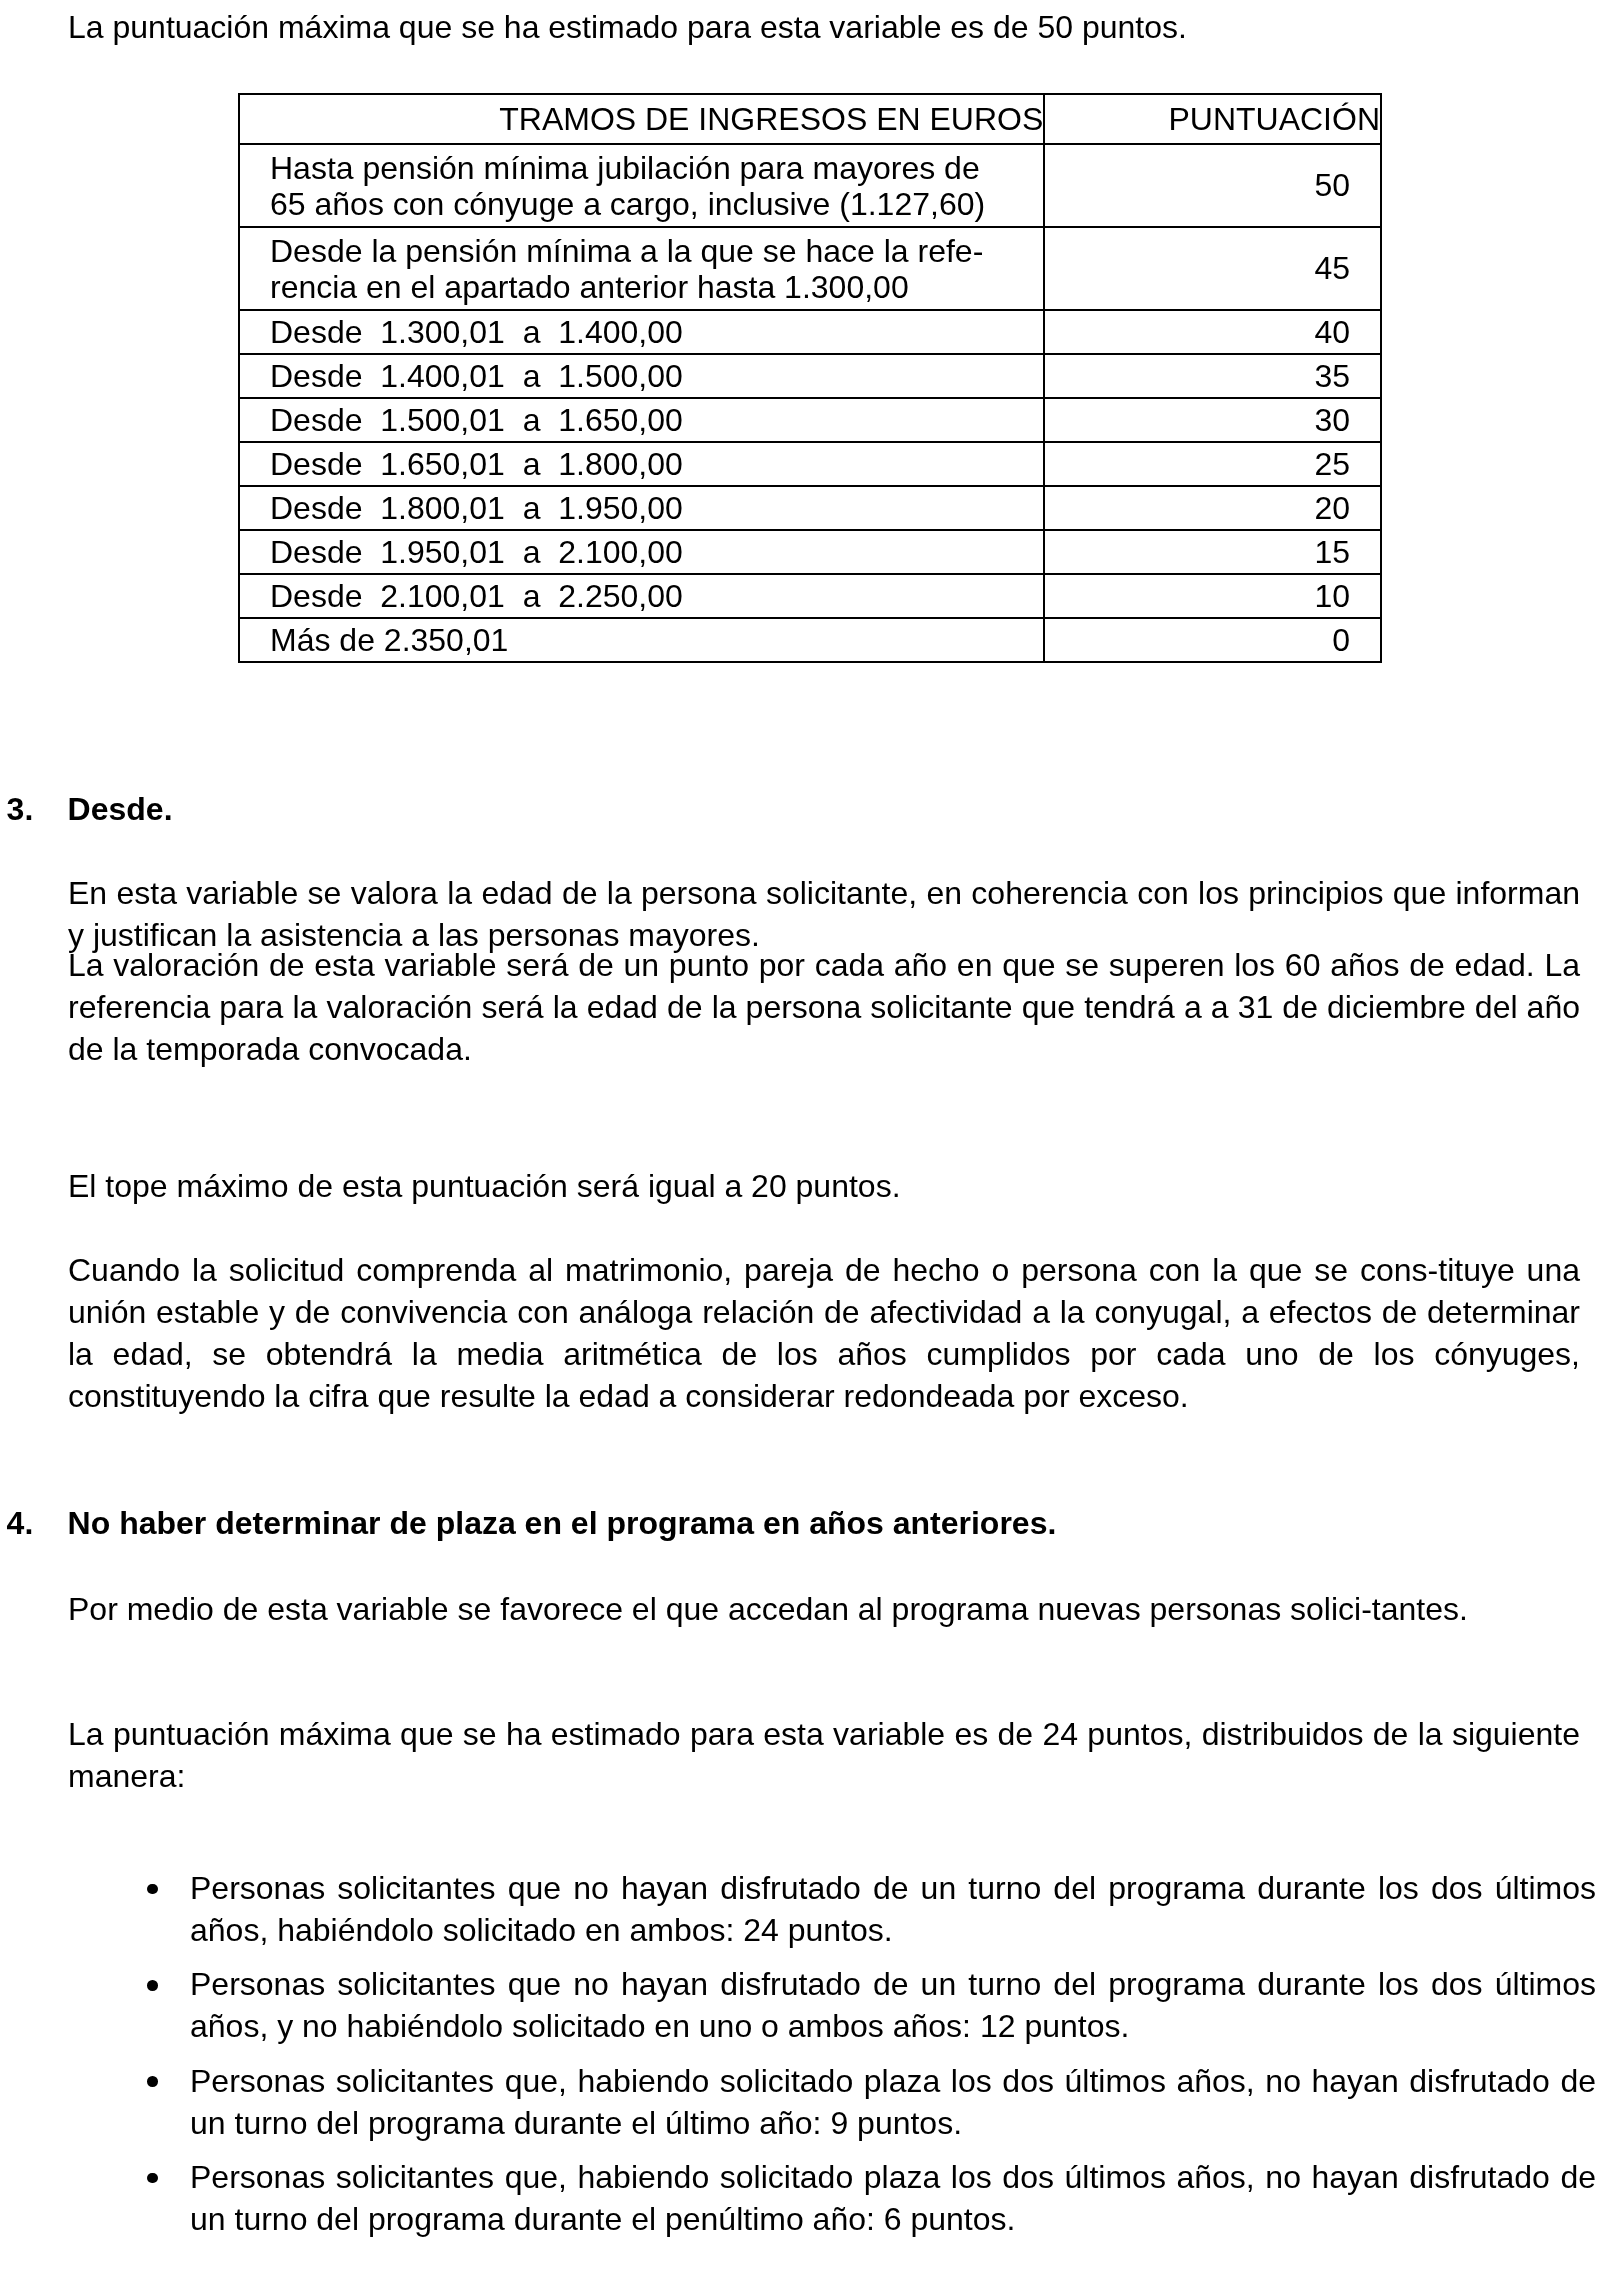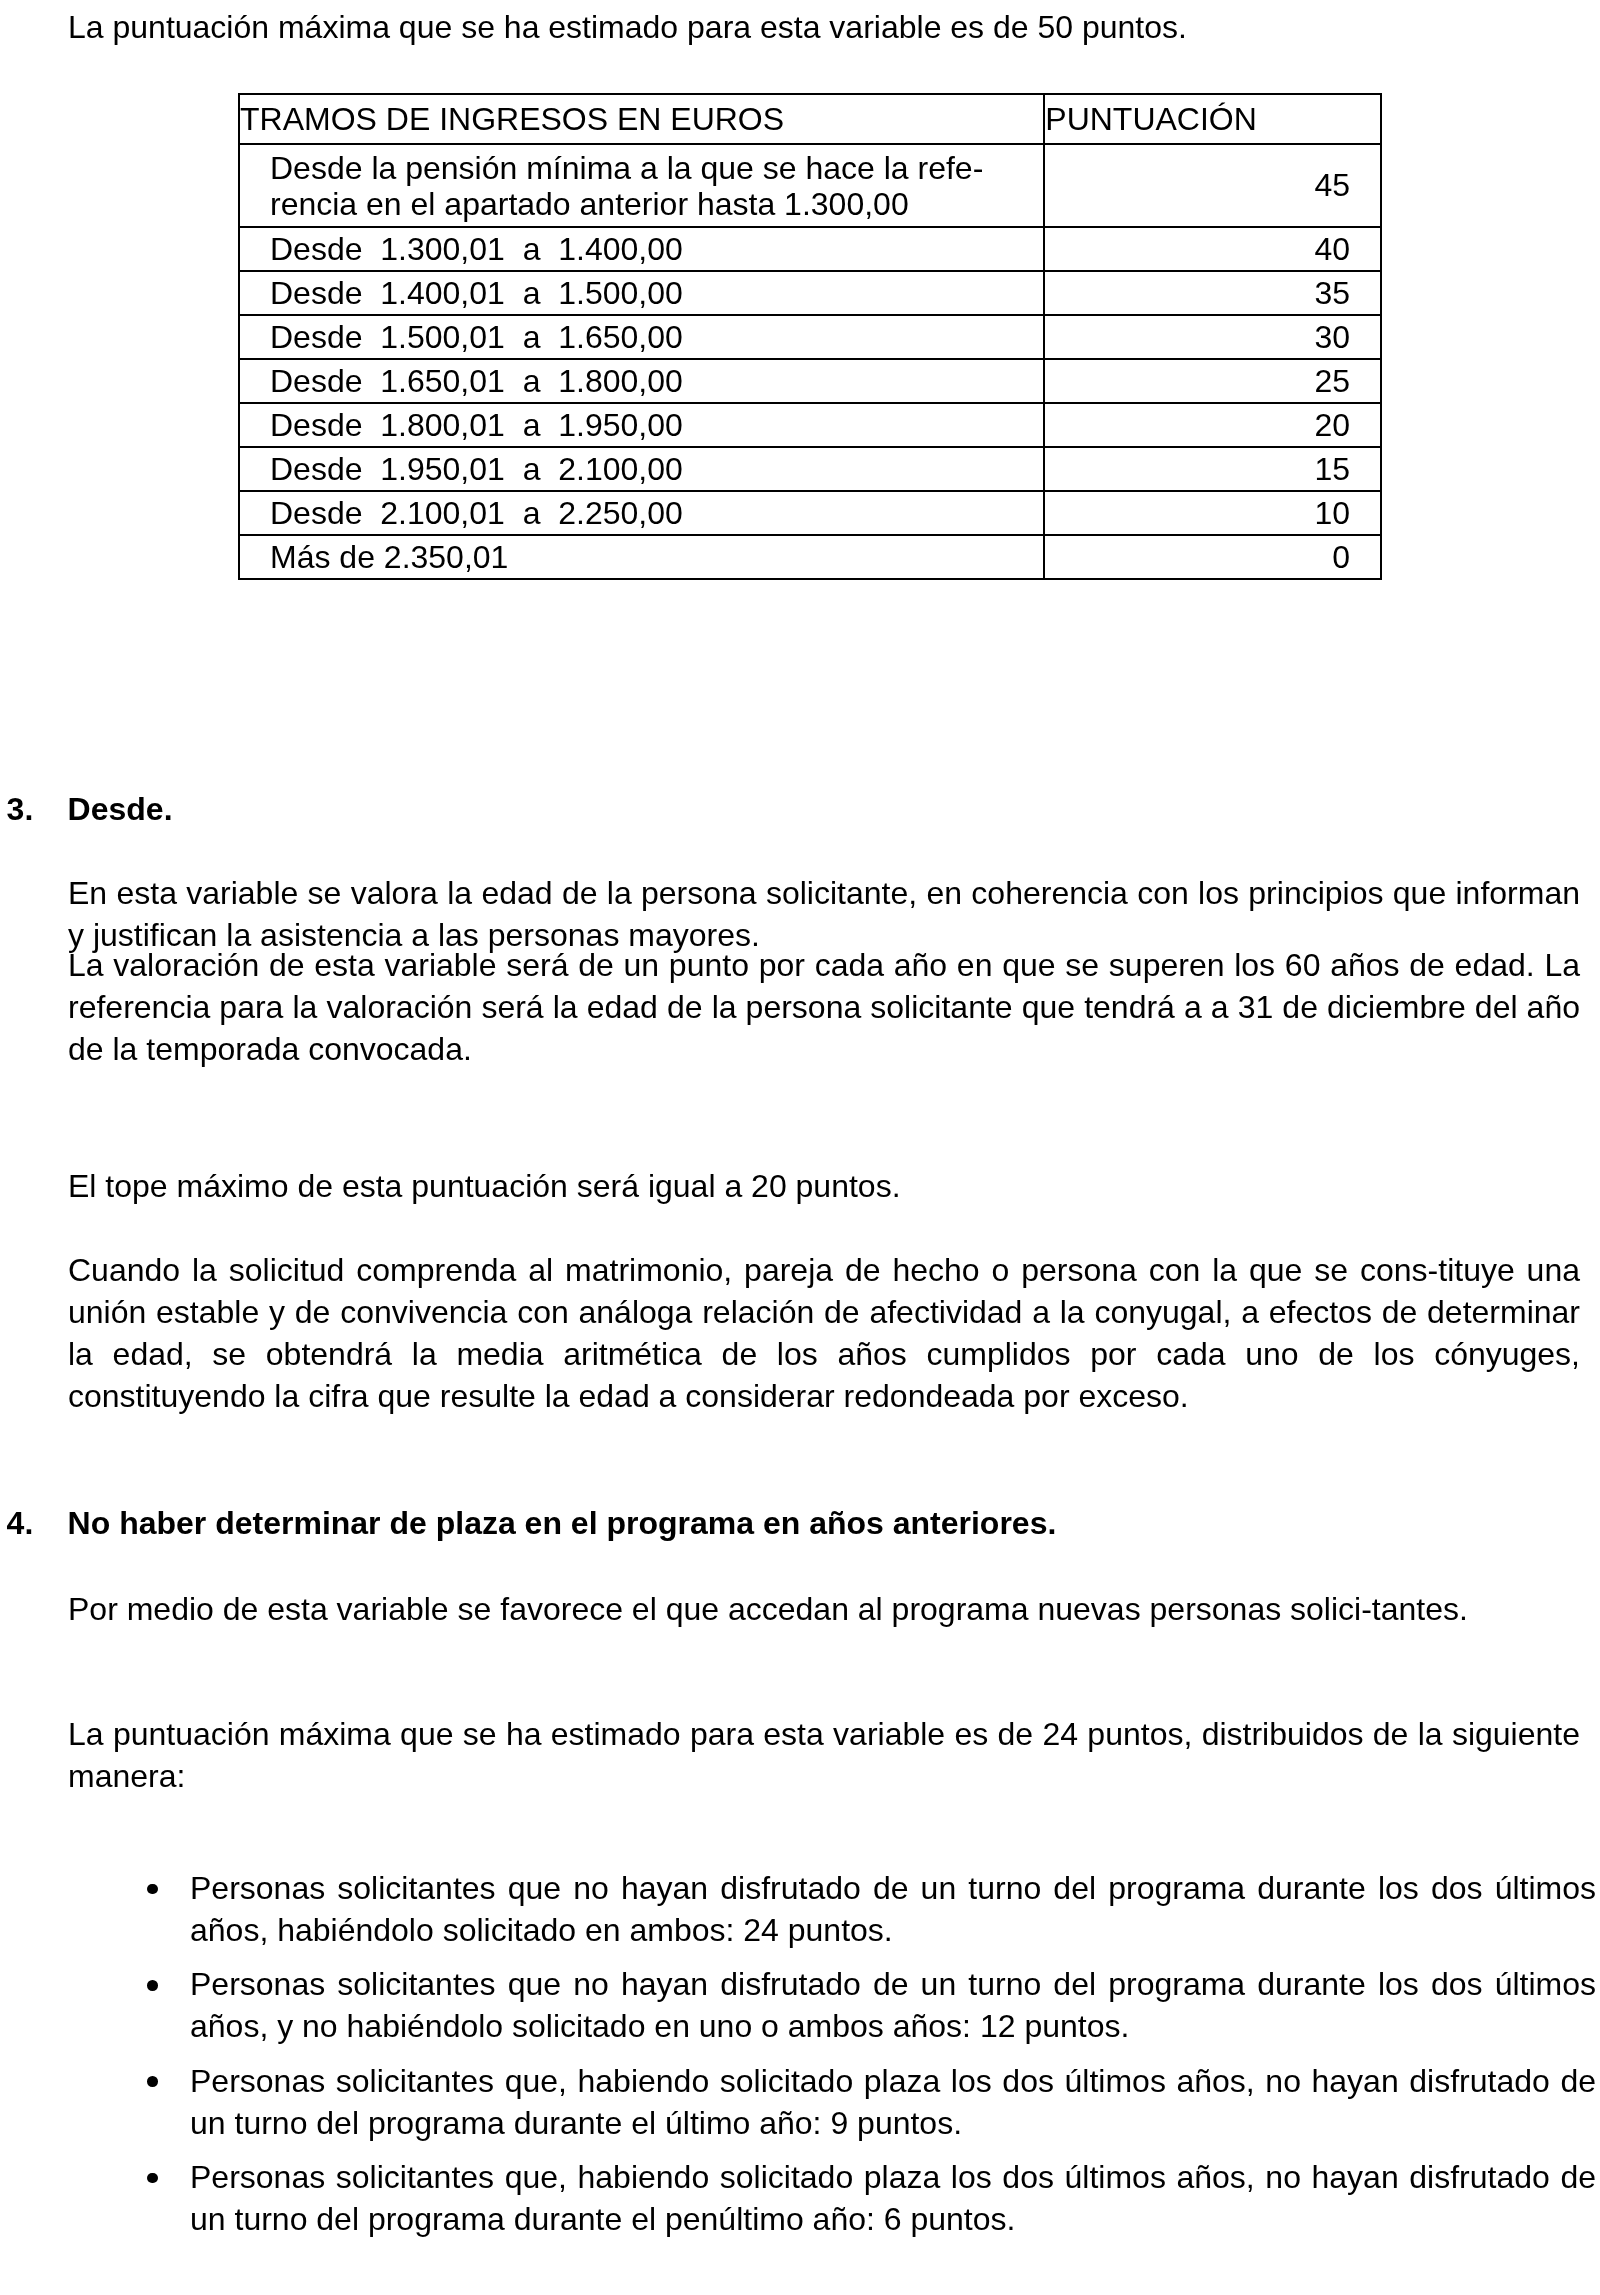--- a/index.html
+++ b/index.html
@@ -4,39 +4,46 @@
 <style>
   html, body { margin:0; padding:0; background:#ffffff; }
   body { width:1601px; height:2295px; position:relative; overflow:hidden;
          font-family:"Liberation Sans", sans-serif; color:#000; font-size:32px; }
   .line { position:absolute; left:68px; width:1512px; line-height:42px; white-space:nowrap; }
   .para { position:absolute; left:68px; width:1512px; line-height:42px; text-align:justify; text-align-last:left; }
   .heading { position:absolute; left:6.6px; line-height:42px; font-weight:bold; white-space:nowrap; }
   .heading .num { display:inline-block; width:61px; }
   table.tramos { position:absolute; left:238px; top:93px; width:1144px; border-collapse:collapse; }
   table.tramos td, table.tramos th { border:2.5px solid #000; padding:0; font-weight:normal; }
-  table.tramos th { height:48px; text-align:left; line-height:33px; }
+  table.tramos th { height:48px; text-align:right; line-height:33px; }
   table.tramos td.desc { width:765px; padding-left:30px; padding-right:8.3px; line-height:36px; text-align:left; }
   table.tramos td.score { text-align:right; padding-right:30px; }
   table.tramos tr.single td { height:42px; }
   table.tramos tr.double td { height:81px; }
   ul.bullets { position:absolute; left:68px; top:1851px; width:1512px; margin:16px; padding:0; list-style:none; }
   ul.bullets li { position:relative; padding-left:106px; line-height:42px; text-align:justify; text-align-last:left; margin-bottom:12.4px; }
   ul.bullets li .dot { position:absolute; left:63px; top:16.5px; width:10.7px; height:10.7px; border-radius:50%; background:#000; }
 </style>
 </head>
 <body>
 
 <div class="line" style="top:5.8px;">La puntuación máxima que se ha estimado para esta variable es de 50 puntos.</div>
 
 <table class="tramos">
   <tbody>
       <tr>
     <th>TRAMOS DE INGRESOS EN EUROS</th>
     <th>PUNTUACIÓN</th>
+  </tr>
+  <tr class="double">
+    <td class="desc">
+      <span style="display:block">Hasta pensión mínima jubilación para mayores de</span>
+      <span style="display:block">65 años con cónyuge a cargo, inclusive (1.127,60)</span>
+    </td>
+    <td class="score">50</td>
   </tr>
   <tr class="double">
     <td class="desc">
       <span style="display:block">Desde la pensión mínima a la que se hace la refe-</span>
       <span style="display:block">rencia en el apartado anterior hasta 1.300,00</span>
     </td>
     <td class="score">45</td>
   </tr>
   <tr class="single">
     <td class="desc" style="white-space:pre">Desde  1.300,01  a  1.400,00</td>

